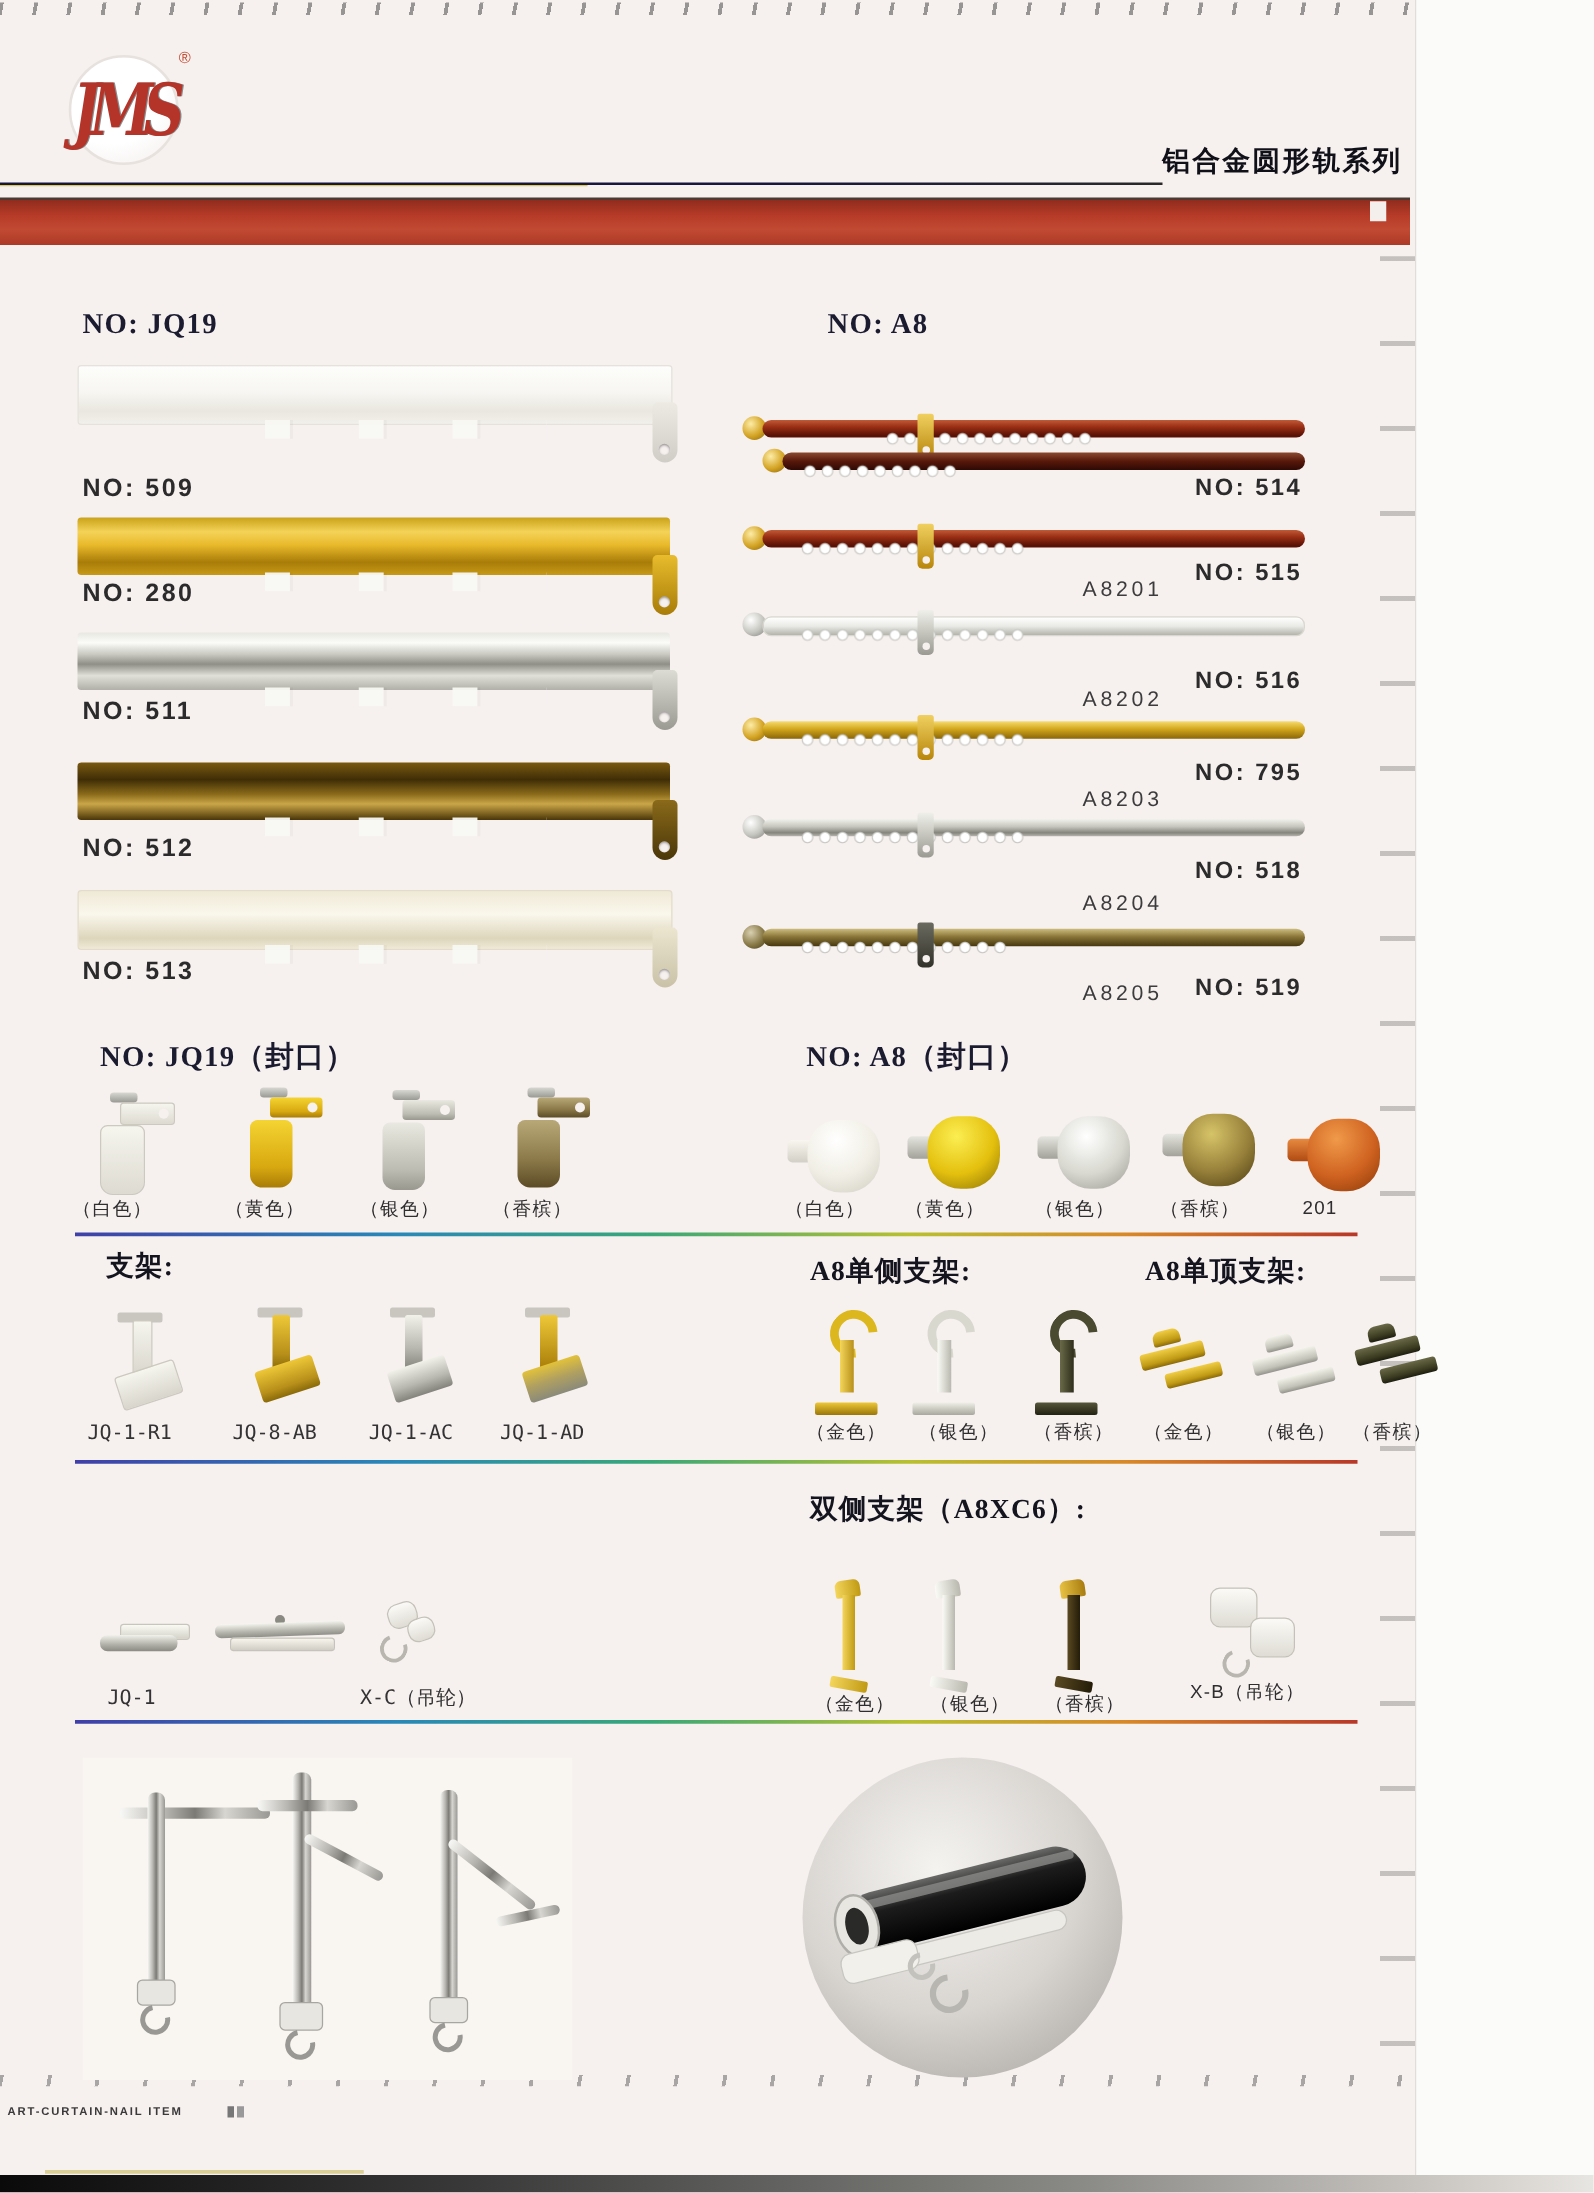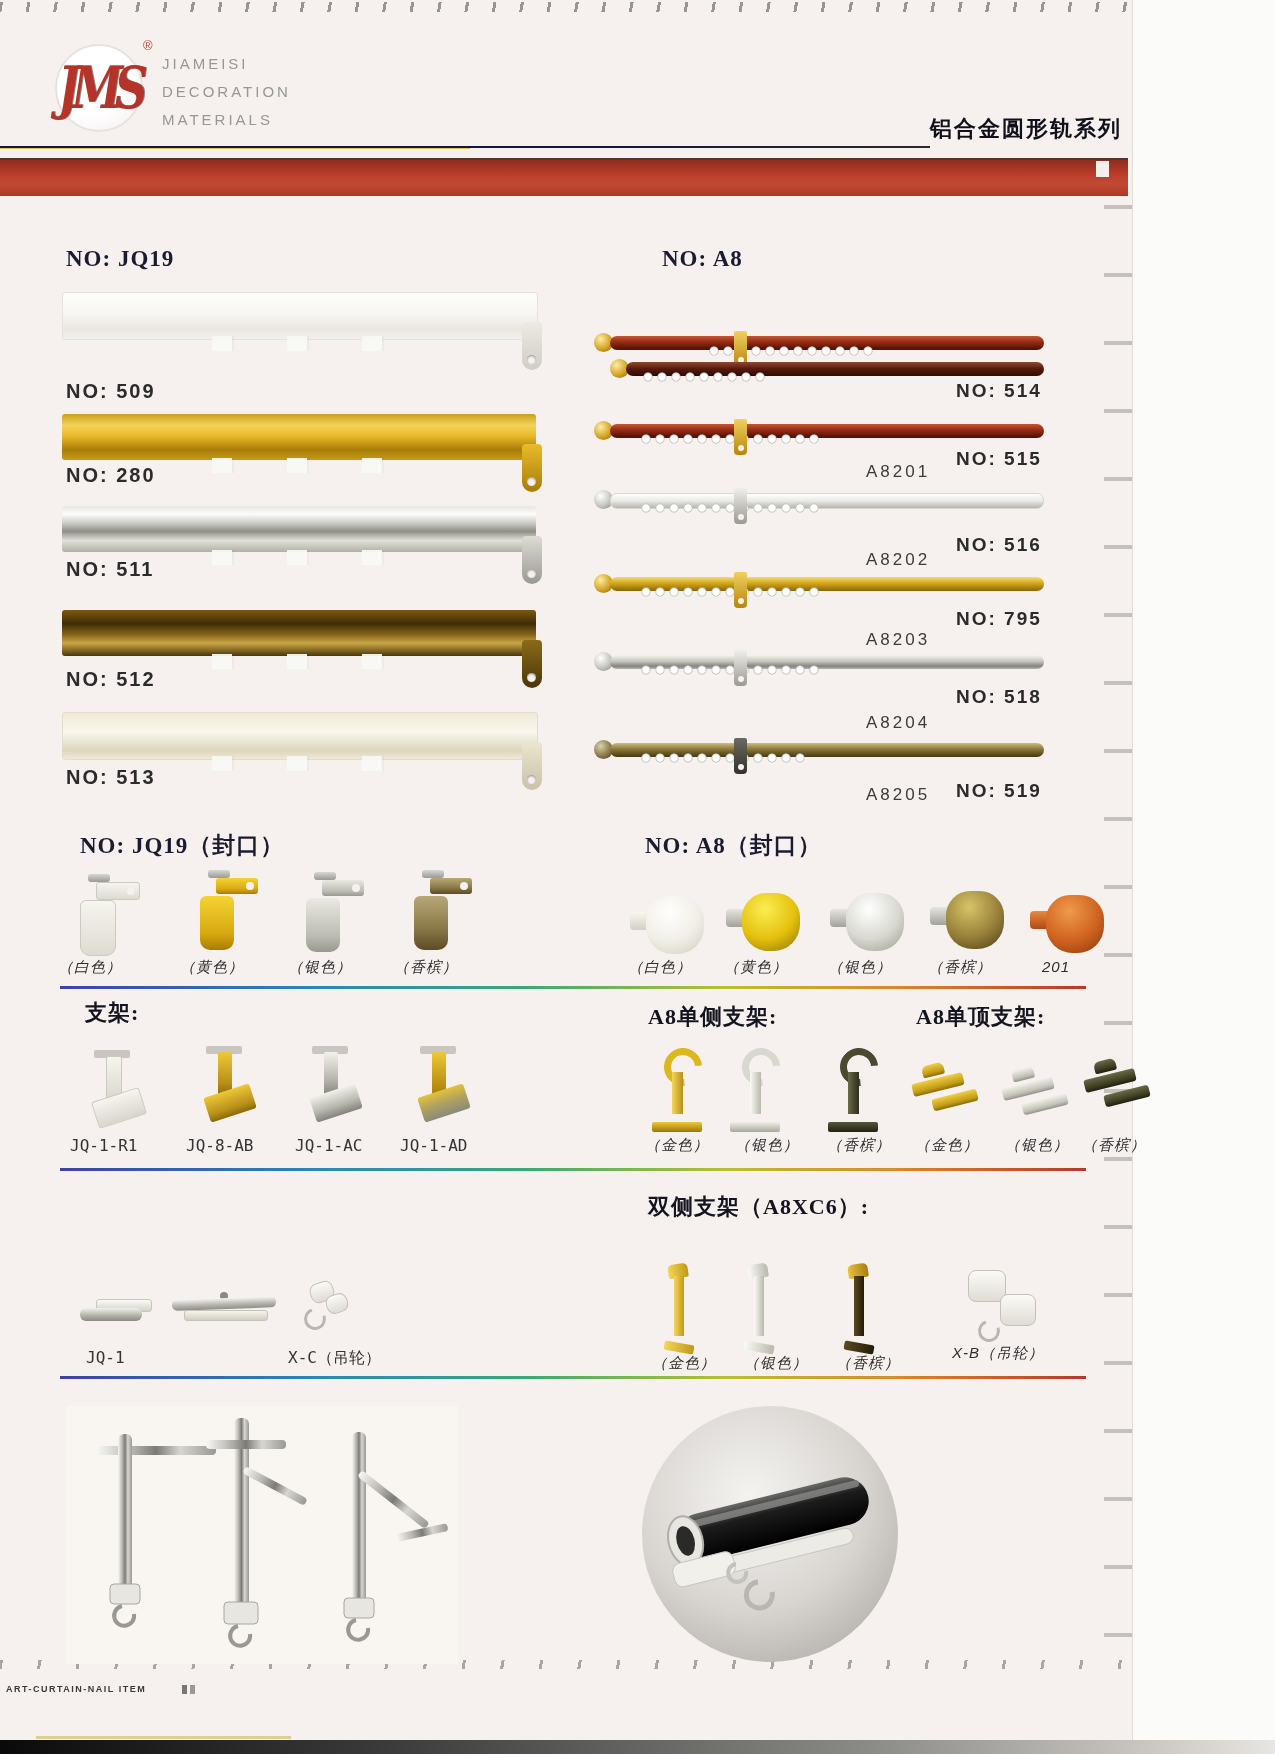--- a/index.html
+++ b/index.html
@@ -99,21 +99,21 @@
   .capa8 .body{position:absolute;left:16px;top:4px;width:58px;height:58px;border-radius:42% 42% 46% 46%;}
   .capa8 .nozzle{position:absolute;left:0;top:20px;width:22px;height:18px;border-radius:4px;
     background:linear-gradient(180deg,#e6e6e0,#a2a29a);}
   .a8c-white .body{background:radial-gradient(circle at 40% 28%,#ffffff,#f0eee4 55%,#cfcdc1);}
   .a8c-white .nozzle{background:linear-gradient(180deg,#f8f6ee,#d2d0c6);}
   .a8c-yellow .body{background:radial-gradient(circle at 40% 28%,#fbee52,#e4c00e 55%,#8a7004);}
   .a8c-silver .body{background:radial-gradient(circle at 40% 28%,#ffffff,#d8d8d0 55%,#9a9a92);}
   .a8c-champ .body{background:radial-gradient(circle at 40% 28%,#d6c468,#97803a 55%,#4a3c12);}
   .a8c-orange .body{background:radial-gradient(circle at 40% 28%,#f09a4a,#cf6220 55%,#8a3808);}
   .a8c-orange .nozzle{background:linear-gradient(180deg,#e88a40,#b04a12);}
-  .part-label{position:absolute;font-size:15px;letter-spacing:1px;color:#2e2e2e;white-space:nowrap;font-style:italic;}
+  .part-label{position:absolute;font-size:15px;letter-spacing:1px;color:#2e2e2e;white-space:nowrap;}
   .mono-label{position:absolute;font-family:"DejaVu Sans Mono",monospace;font-size:16px;color:#333;white-space:nowrap;}
   
   .jqb{position:absolute;width:64px;height:84px;}
   .jqb .plate{position:absolute;left:8px;top:0;width:36px;height:8px;border-radius:2px;background:#c8c6be;}
   .jqb .stem{position:absolute;left:20px;top:6px;width:14px;height:44px;border-radius:2px;}
   .jqb .foot{position:absolute;left:8px;top:44px;width:48px;height:26px;border-radius:3px;transform:rotate(-18deg);}
   .b-white .stem,.b-white .foot{background:linear-gradient(180deg,#f6f5ee,#d8d6cc);border:1px solid #ccc9bf;}
   .b-gold .stem,.b-gold .foot{background:linear-gradient(180deg,#eec838,#b8901a 70%,#8a6a08);}
   .b-silver .stem,.b-silver .foot{background:linear-gradient(180deg,#f2f2ea,#b8b8b0 60%,#83837b);}
   .b-mix .stem{background:linear-gradient(180deg,#eec838,#a87c08);}
@@ -178,25 +178,20 @@
   <div class="paper"></div>
   <div class="scan-margin"></div>
   <div class="perf-top"></div>
   <div class="perf-bottom"></div>
   <div class="sprockets"></div>
 
   <div class="logo">
       <span>JMS</span>
     </div>
   <div class="regmark">®</div>
-  <div class="brand">
-    <div>JIAMEISI</div>
-    <div>DECORATION</div>
-    <div>MATERIALS</div>
-  </div>
   <div class="rule"></div>
   <div class="rule-accent"></div>
   <div class="cn-title">铝合金圆形轨系列</div>
   <div class="banner"></div>
   <div class="banner-notch"></div>
 
   <div class="h-serif" style="left:66px;top:246px">NO: JQ19</div>
   <div class="h-serif" style="left:662px;top:246px">NO: A8</div>
 
   <div class="rail g-white" style="top:292px">

